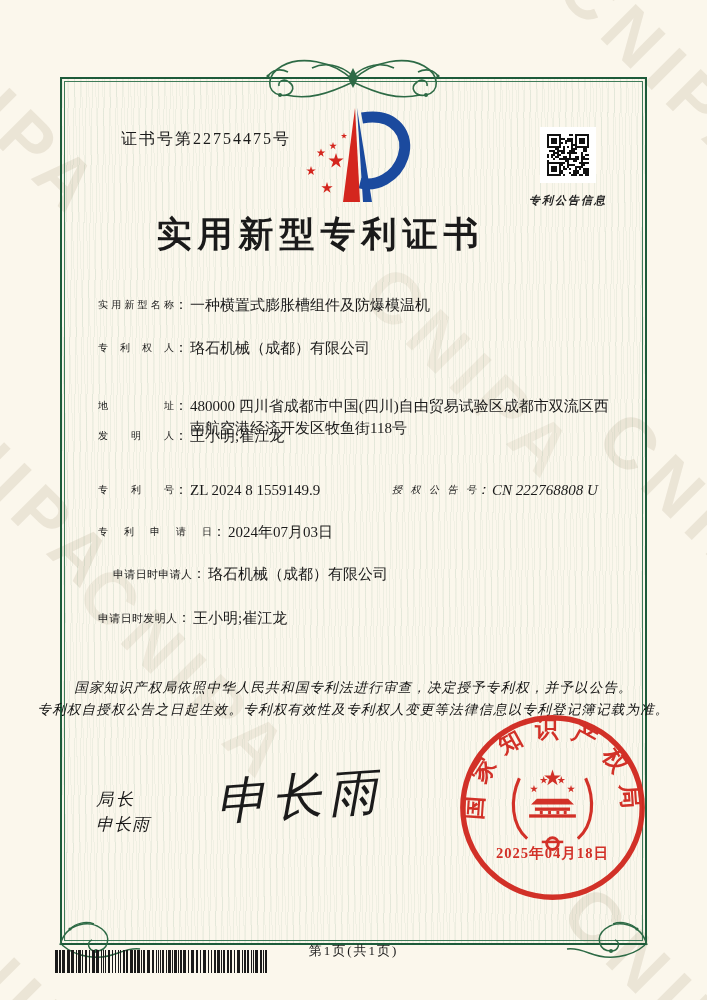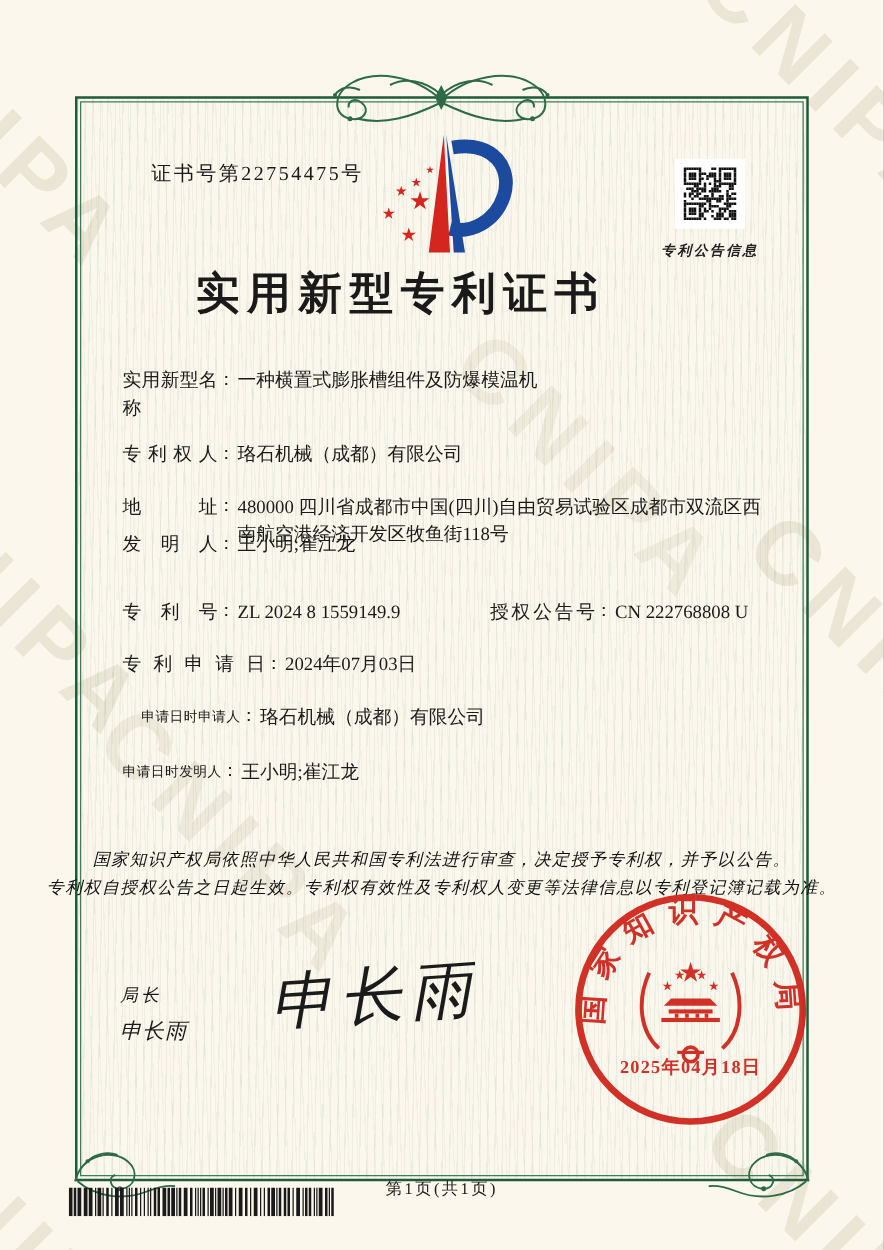--- a/index.html
+++ b/index.html
@@ -31,34 +31,34 @@
   .cert-no { position:absolute; left:97px; top:129px; font-size:16px; letter-spacing:2px;margin-left:24px; }
   .qr-box { position:absolute; left:540px; top:127px; width:56px; height:56px; background:#fff; padding:3px; }
   .qr-box svg { width:100%; height:100%; display:block; }
   .qr-label { position:absolute; left:500px; top:193px; width:136px; text-align:center;
     font-size:11px; letter-spacing:2px; font-style:italic; font-weight:bold; color:#222; }
   .logo { position:absolute; left:296px; top:102px; width:120px; height:106px; }
   .title { position:absolute; left:0; top:211px; width:641px; text-align:center;
     font-size:35px; font-weight:bold; letter-spacing:6px; }
   
   .row { position:absolute; left:98px; width:520px; font-size:15px; line-height:22px; }
-  .flabel { display:inline-block; font-size:15px; text-align:justify; text-align-last:justify; vertical-align:top; }
+  .flabel { display:inline-block; font-size:10px; text-align:justify; text-align-last:justify; vertical-align:top; }
   .lw  { width:76px; }
   .lw-sm { width:79px; font-size:11px; letter-spacing:0; }
   .lw-wide { width:114px; }
   .lw-r { width:84px; }
   .fcolon { display:inline-block; width:16px; font-size:14px; vertical-align:top; }
   .fvalue { vertical-align:top; }
   .addr-val { display:inline-block; width:420px; line-height:22px; }
-  .rpair { position:absolute; left:294px; top:0; white-space:nowrap; }
+  .rpair { position:absolute; left:294px; top:0; white-space:nowrap;font-style:italic; }
   
   .stline { position:absolute; left:0; width:707px; text-align:center;
     font-size:13.5px; letter-spacing:1.2px; font-style:italic; color:#111; }
   
-  .sig-title { position:absolute; left:96px; top:788px; font-size:14px; letter-spacing:3px; font-style:italic; }
+  .sig-title { position:absolute; left:96px; top:788px; font-size:17px; letter-spacing:3px; font-style:italic; }
   .sig-name  { position:absolute; left:96px; top:813px; font-size:17px; letter-spacing:1px; font-style:italic; }
   .autograph { position:absolute; left:210px; top:752px; width:170px; height:95px; }
   
   .seal { position:absolute; left:455px; top:710px; width:195px; height:195px; opacity:0.94; }
   
   .page-footer { position:absolute; left:0; top:942px; width:707px; text-align:center;
     font-size:13px; letter-spacing:2px; }
   .barcode { position:absolute; left:55px; top:950px; width:215px; height:23px; }
   .hidden-defs { position:absolute; width:0; height:0; }
 </style>
@@ -399,21 +399,21 @@
       </svg>
   </div>
   <div class="qr-label">专利公告信息</div>
 
   <div class="title">实用新型专利证书</div>
 
   <div class="row" style="top:294px;">
     <span class="flabel lw">实用新型名称</span><span class="fcolon">：</span><span class="fvalue">一种横置式膨胀槽组件及防爆模温机</span>
   </div>
 
-  <div class="row" style="top:353px;">
+  <div class="row" style="top:337px;">
     <span class="flabel lw">专利权人</span><span class="fcolon">：</span><span class="fvalue">珞石机械（成都）有限公司</span>
   </div>
 
   <div class="row" style="top:395px;">
     <span class="flabel lw">地址</span><span class="fcolon">：</span><span class="fvalue addr-val">480000 四川省成都市中国(四川)自由贸易试验区成都市双流区西南航空港经济开发区牧鱼街118号</span>
   </div>
 
   <div class="row" style="top:425px;">
     <span class="flabel lw">发明人</span><span class="fcolon">：</span><span class="fvalue">王小明;崔江龙</span>
   </div>

